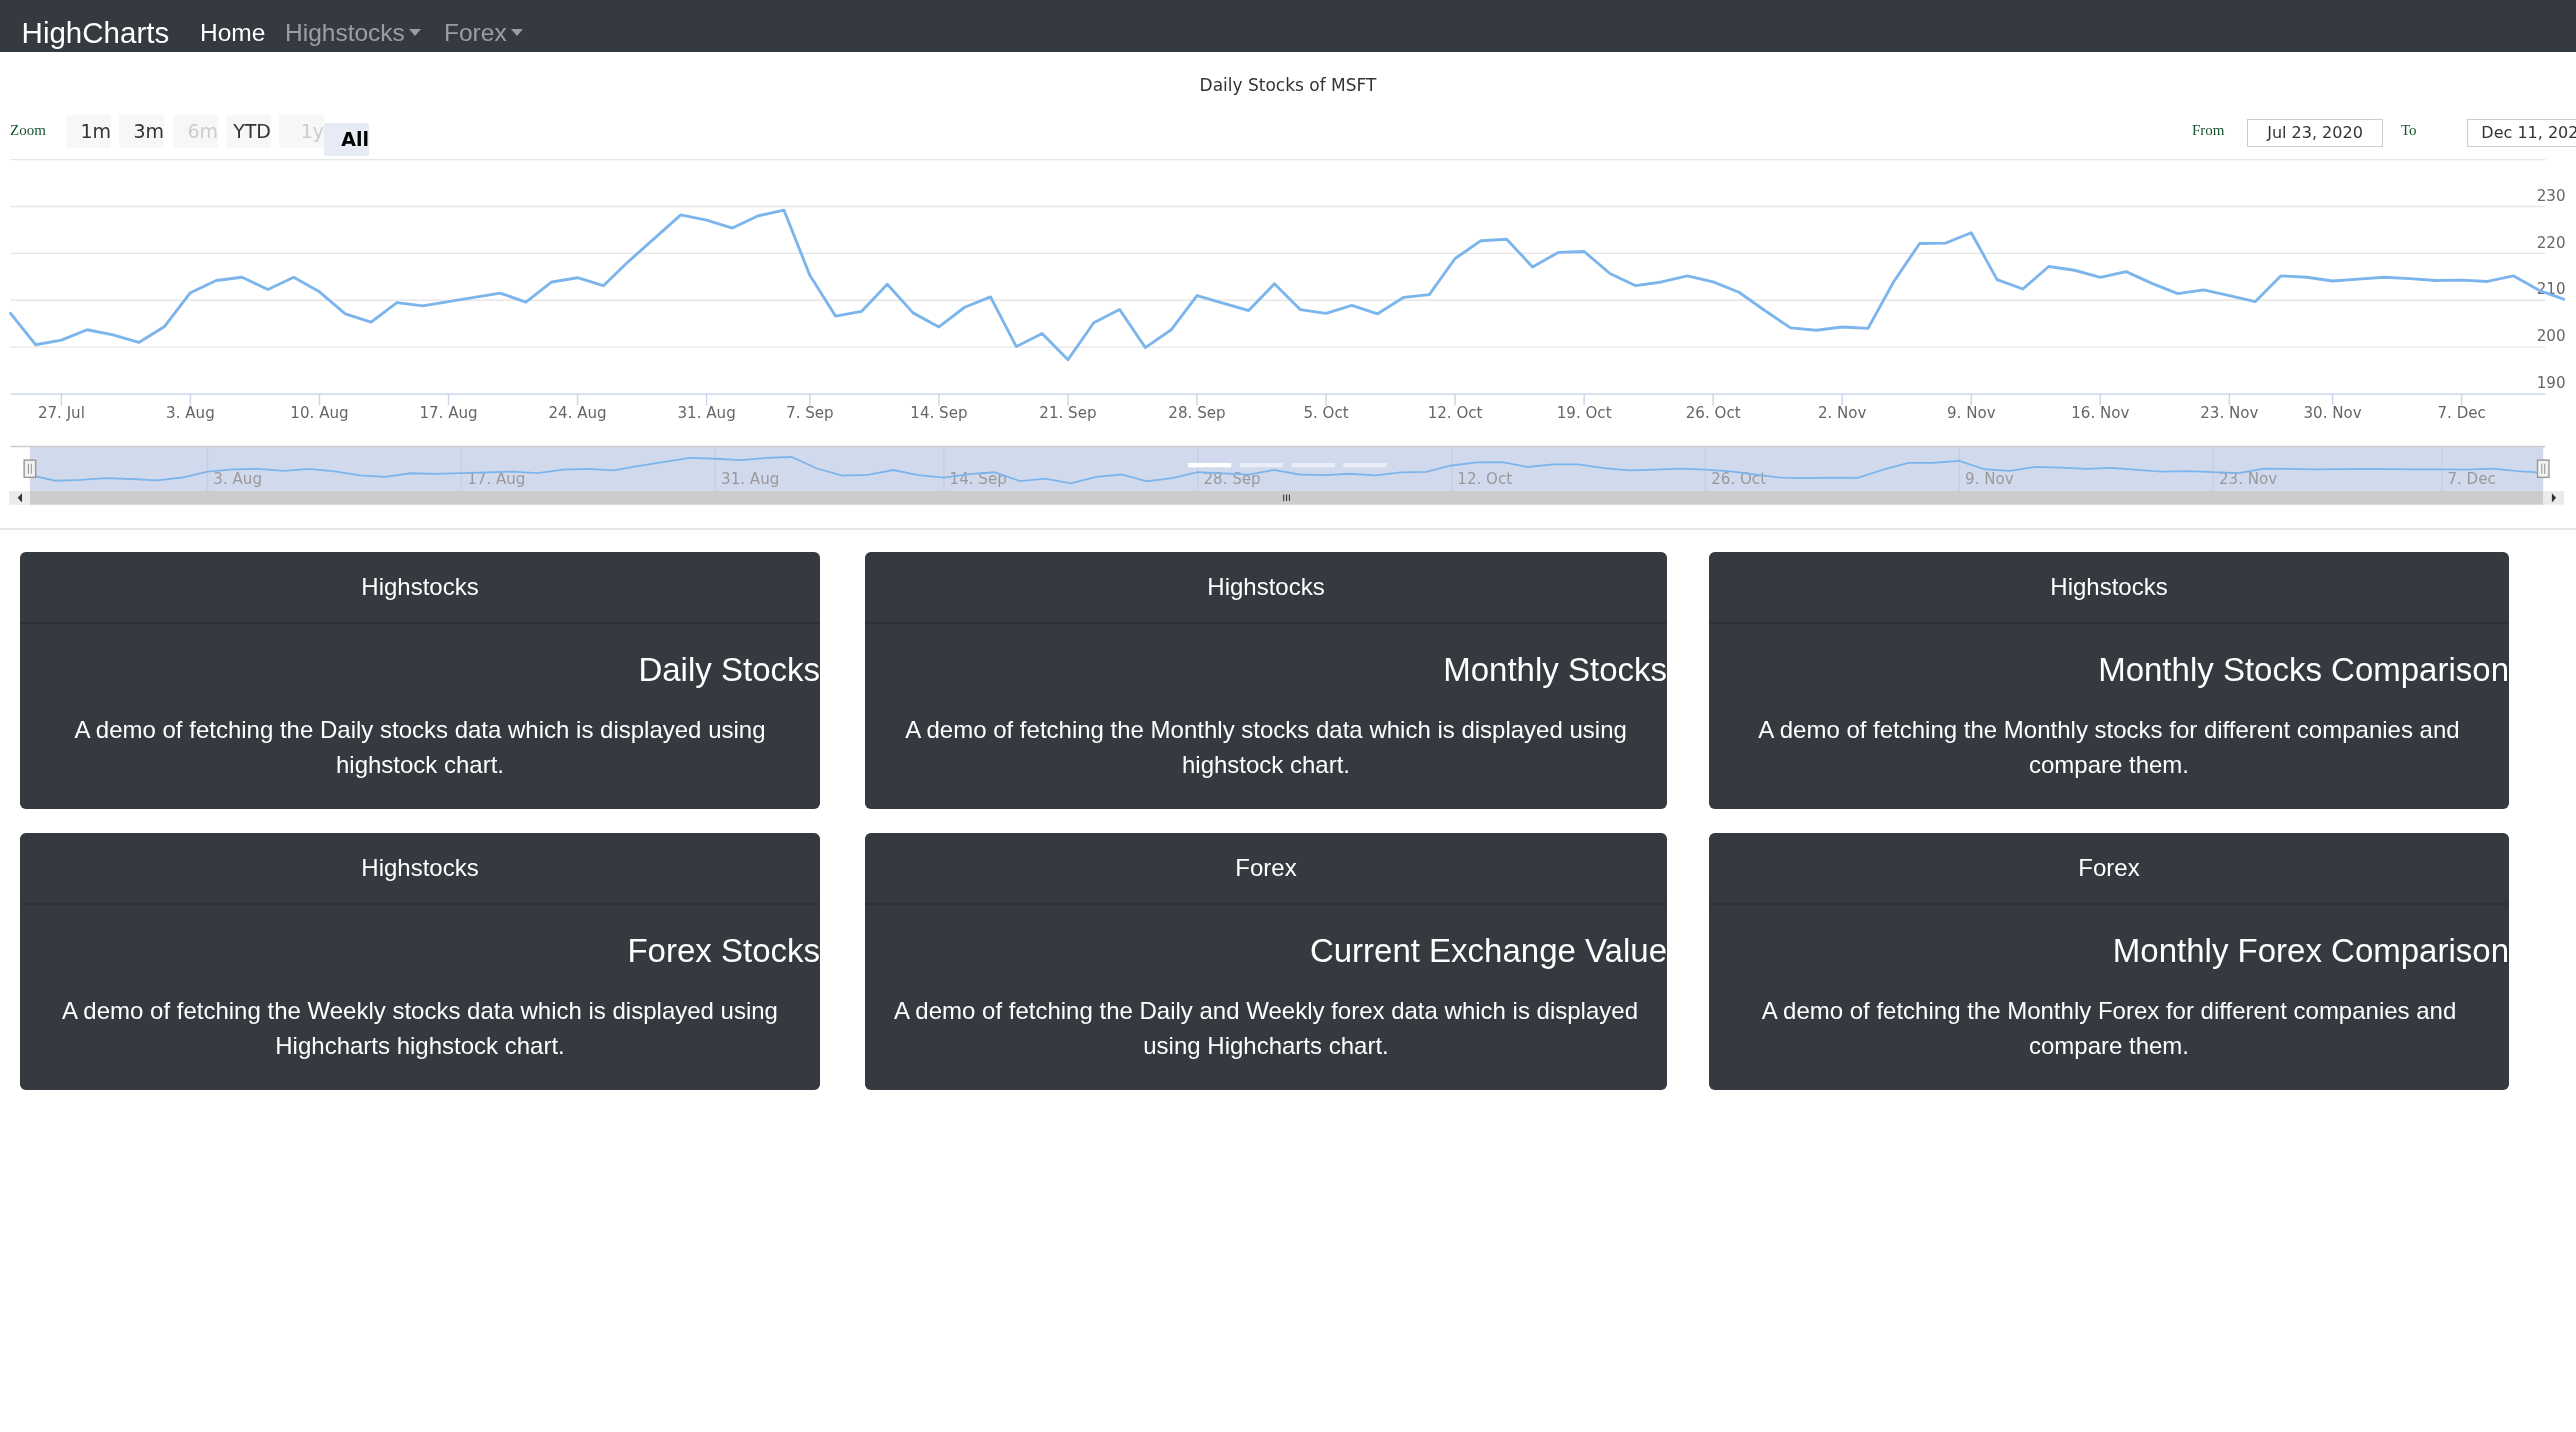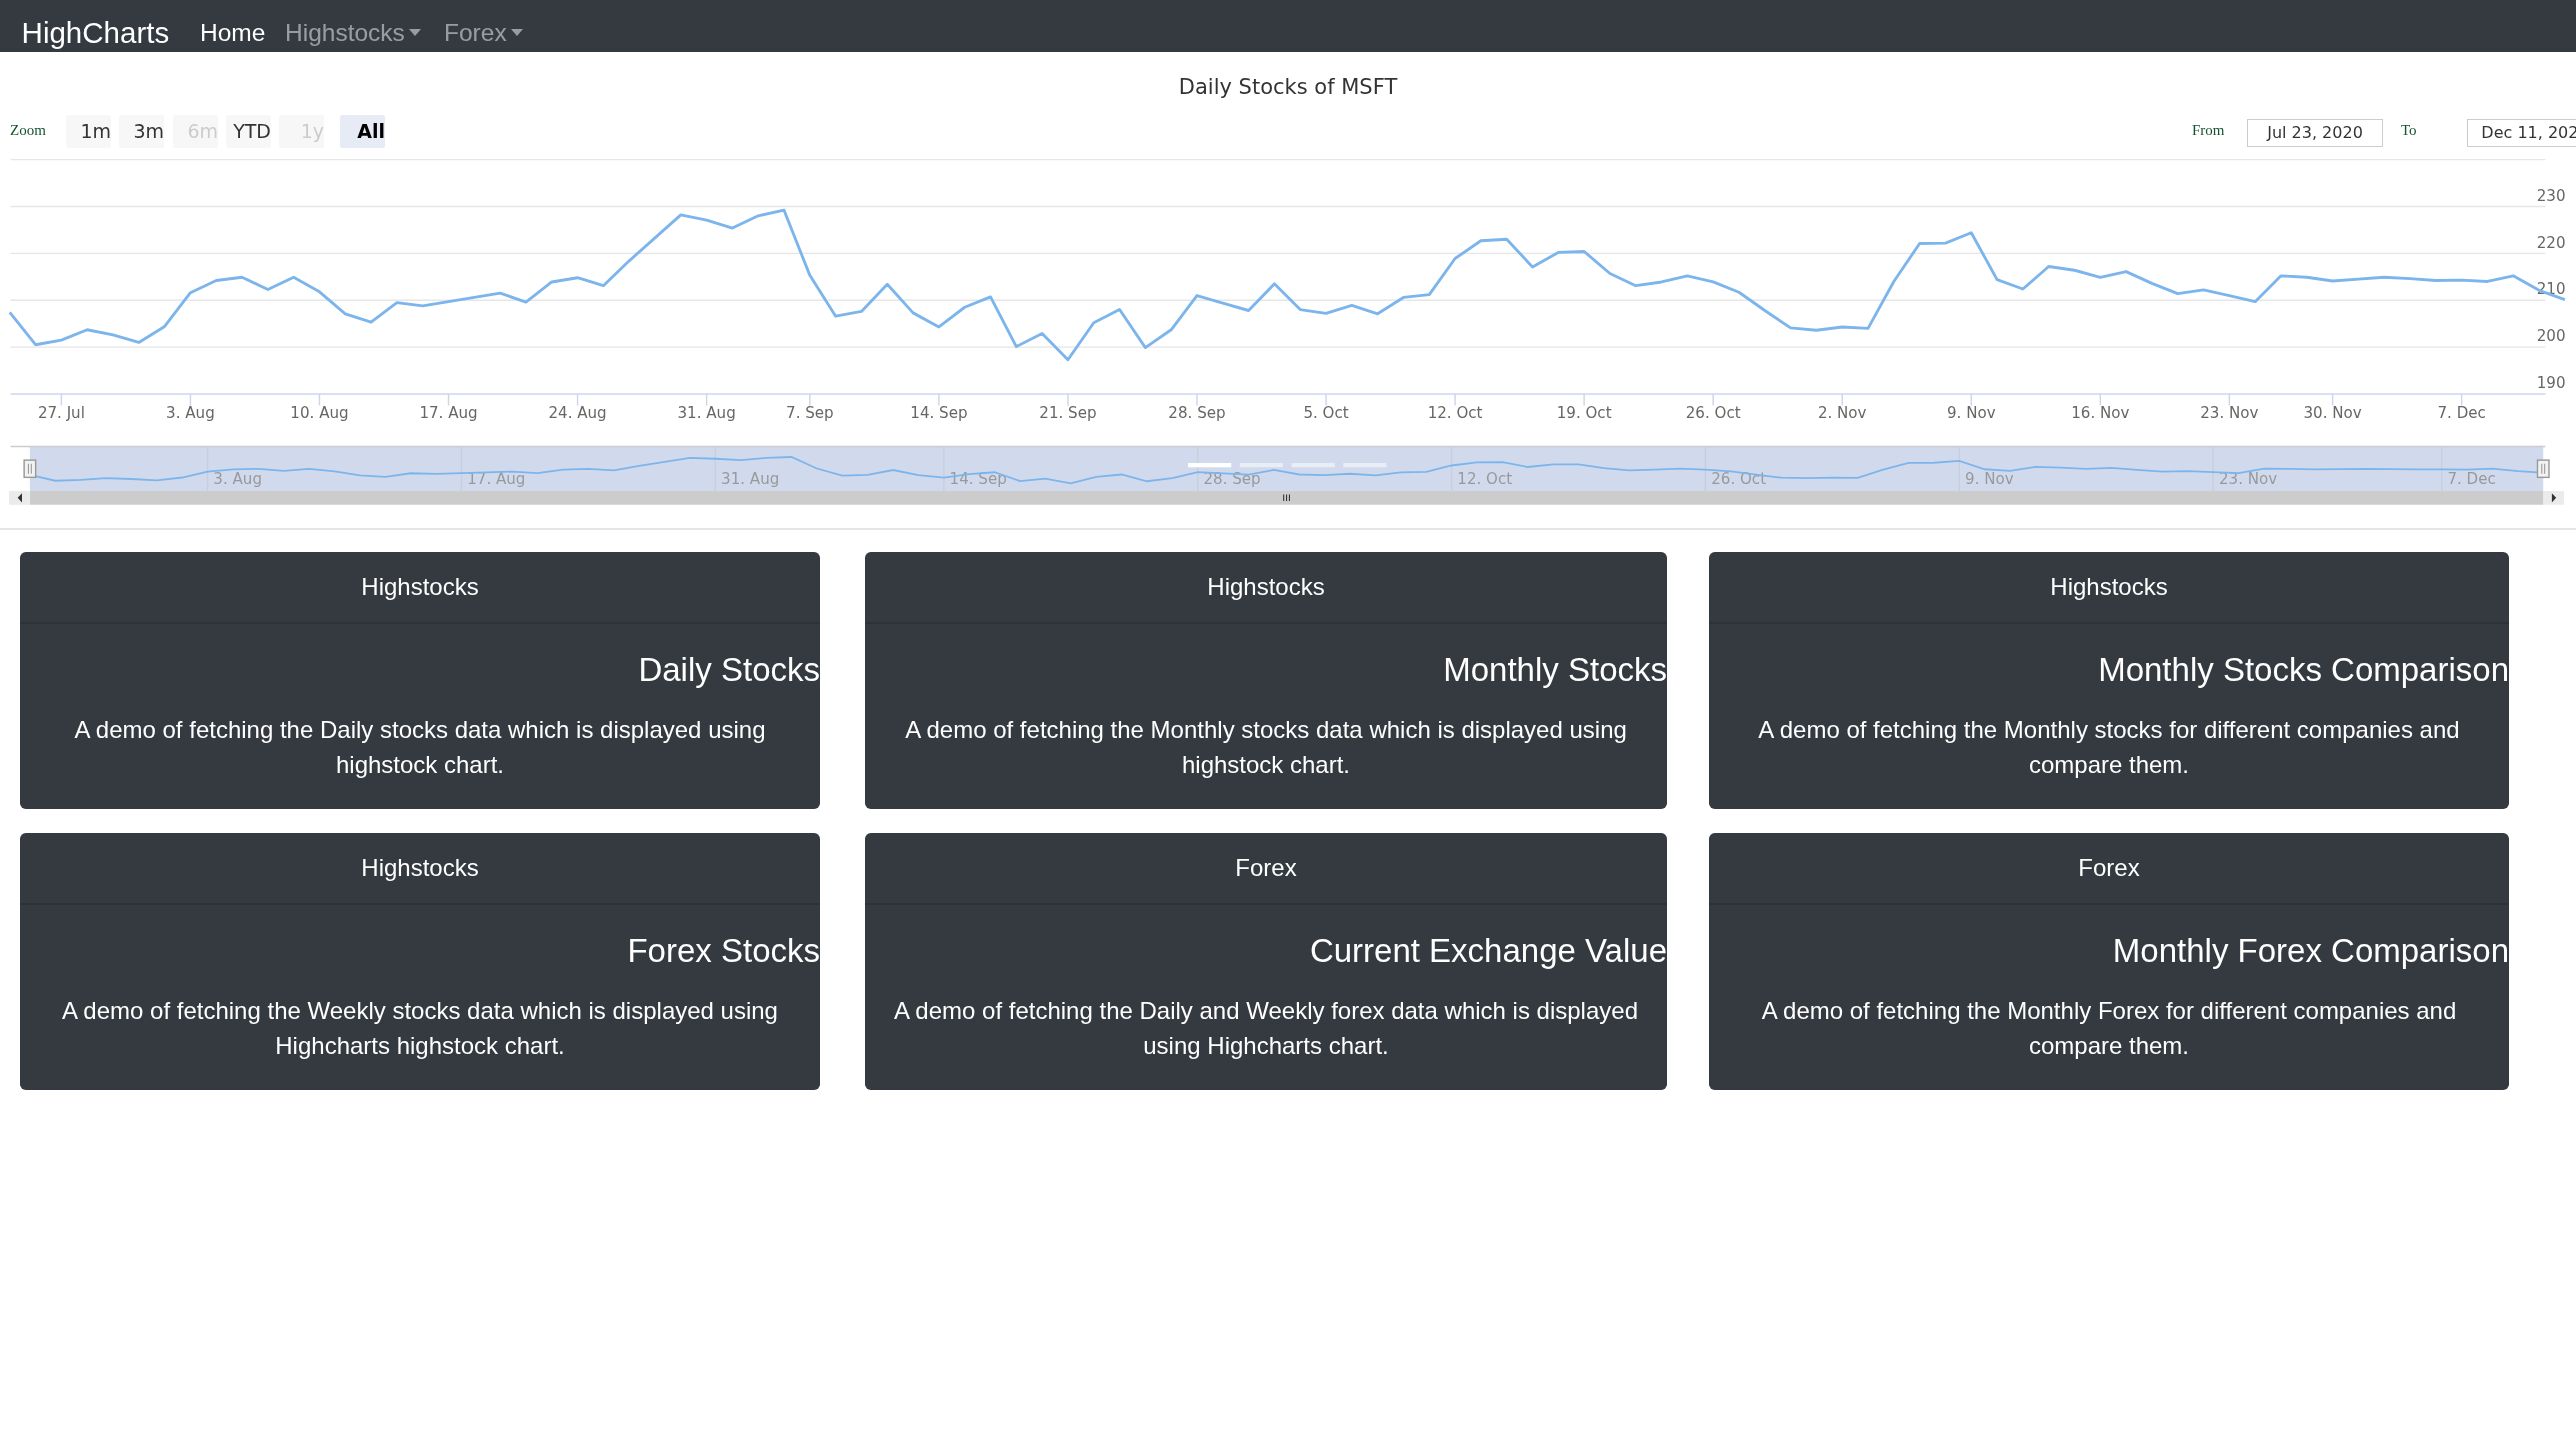--- a/index.html
+++ b/index.html
@@ -3,21 +3,21 @@
 <meta charset="utf-8">
 <style>
   html, body { margin:0; padding:0; }
   body { width:2576px; height:1433px; background:#ffffff; position:relative; overflow:hidden; font-family:"Liberation Sans", sans-serif; }
   .navbar { position:absolute; left:0; top:0; width:2576px; height:52px; background:#343a40; }
   .brand { position:absolute; left:21.6px; top:16px; font-size:29.5px; color:#ffffff; white-space:nowrap; cursor:pointer; }
   .nav-link { position:absolute; top:19.4px; font-size:24.5px; color:rgba(255,255,255,0.5); white-space:nowrap; cursor:pointer; }
   .nav-link.active { color:#ffffff; }
   .caret { display:inline-block; width:0; height:0; border-left:6.5px solid transparent; border-right:6.5px solid transparent; border-top:7.2px solid rgba(255,255,255,0.5); vertical-align:middle; margin-left:4.3px; margin-top:-4.3px; }
 
-  .chart-title { position:absolute; left:0; width:2576px; top:75px; text-align:center; font-family:"DejaVu Sans", sans-serif; font-size:21px; color:#333333; }
+  .chart-title { position:absolute; left:0; width:2576px; top:75px; text-align:center; font-family:"DejaVu Sans", sans-serif; font-size:17px; color:#333333; }
   .rs-label { position:absolute; top:122px; font-family:Liberation Serif, serif; font-size:15px; color:#14532d; }
   .rs-btn { position:absolute; top:115px; height:33px; width:45px; background:#f7f7f7; border-radius:2.2px; font-family:"DejaVu Sans", sans-serif; font-size:19px; color:#333333; text-align:right; line-height:33px; cursor:pointer; }
   .rs-btn.disabled { color:#cccccc; }
   .rs-btn.selected { background:#e6ebf5; color:#000000; font-weight:bold; }
   .rs-input { position:absolute; top:119px; height:26px; border:1.4px solid #cccccc; font-family:"DejaVu Sans", sans-serif; font-size:16px; color:#333333; text-align:center; line-height:26px; box-sizing:content-box; cursor:text; }
 
   svg.chart { position:absolute; left:0; top:0; }
   .ylab { font-family:"DejaVu Sans", sans-serif; font-size:21px; fill:#666666; }
   .xlab { font-family:"DejaVu Sans", sans-serif; font-size:21px; fill:#666666; }
   .navlab { font-family:"DejaVu Sans", sans-serif; font-size:21px; fill:#999999; }
@@ -40,21 +40,21 @@
 </div>
 
 <div class="chart-title">Daily Stocks of MSFT</div>
 
 <div class="rs-label" style="left:10px;">Zoom</div>
 <div class="rs-btn" style="left:66px;">1m</div>
 <div class="rs-btn" style="left:119px;">3m</div>
 <div class="rs-btn disabled" style="left:173px;">6m</div>
 <div class="rs-btn" style="left:226px;">YTD</div>
 <div class="rs-btn disabled" style="left:279px;">1y</div>
-<div class="rs-btn selected" style="left:340px;">All</div>
+<div class="rs-btn selected" style="left:324px;margin-top:8px;">All</div>
 
 <div class="rs-label" style="left:2192px;">From</div>
 <div class="rs-input" style="left:2247px; width:134px;">Jul 23, 2020</div>
 <div class="rs-label" style="left:2401px;">To</div>
 <div class="rs-input" style="left:2431px; width:134px;margin-left:36px;">Dec 11, 2020</div>
 
 <svg class="chart" width="2576" height="532" viewBox="0 0 3582 740">
   <g id="grid">
       <line x1="14" x2="3540" y1="548" y2="548" stroke="#ccd6eb" stroke-width="2"></line>
       <line x1="14" x2="3540" y1="482.8" y2="482.8" stroke="#e6e6e6" stroke-width="2"></line>

